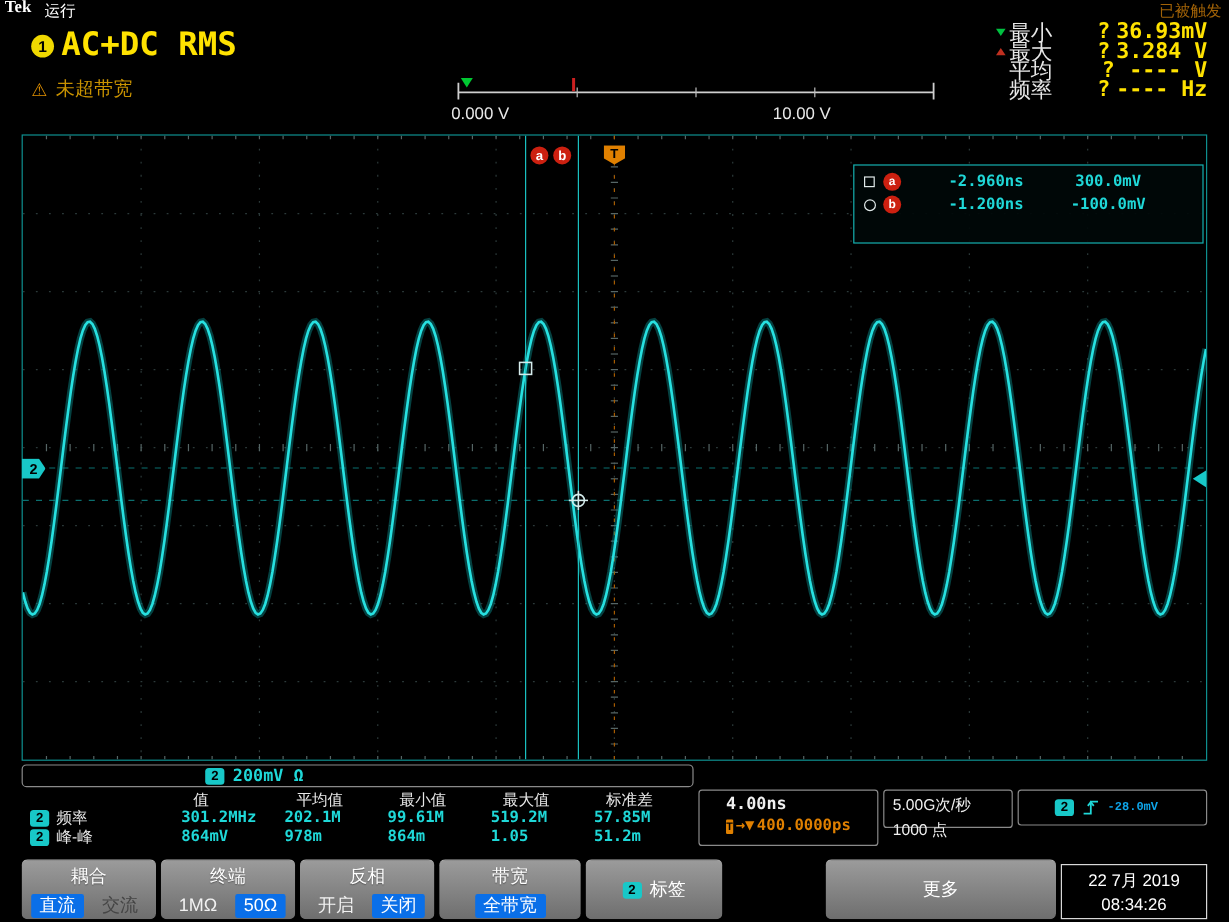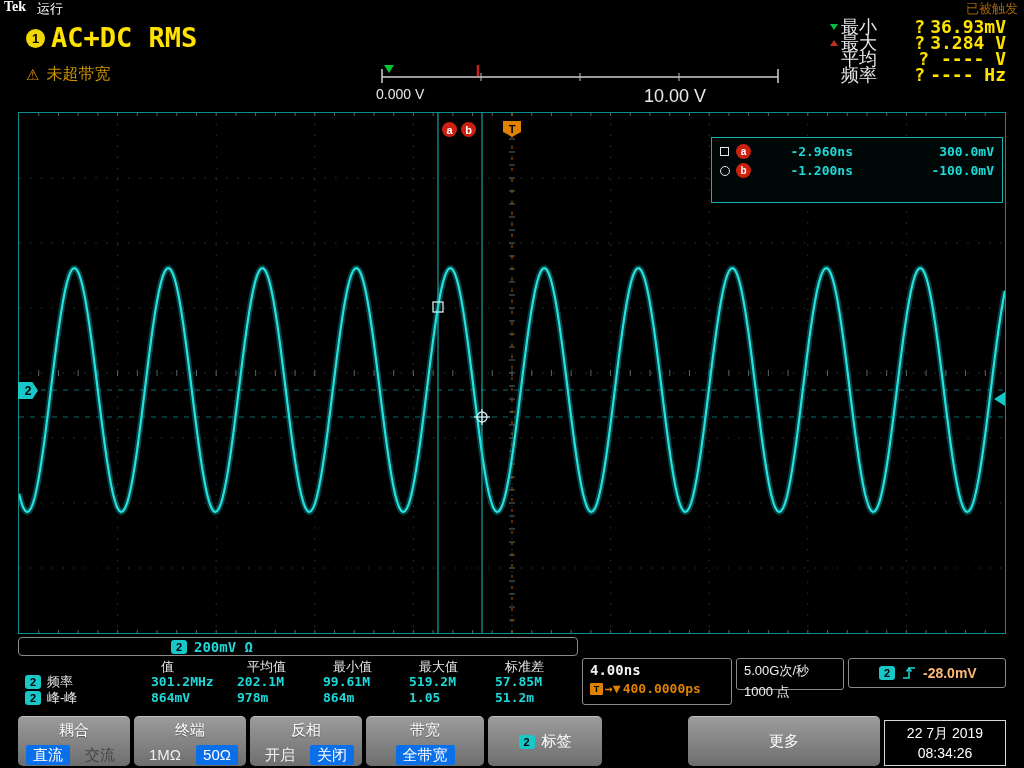--- a/index.html
+++ b/index.html
@@ -16,21 +16,21 @@
   
   .header{position:absolute;left:18px;top:16px;width:988px;height:90px;background:#000}
   .badge-yellow{position:absolute;left:8px;top:13px;width:19px;height:19px;border-radius:50%;background:#f0d800;color:#000;font-weight:700;font-size:13px;display:flex;align-items:center;justify-content:center}
   .meas-type{position:absolute;left:33px;top:6px;font-size:27px;font-weight:bold;color:#ffe200;letter-spacing:0}
   .meas-value{position:absolute;left:408px;top:6px;font-size:27px;font-weight:bold;color:#ffe200}
   .warnrow{position:absolute;left:8px;top:48px;display:flex;align-items:center;gap:7px;font-size:16px}
   .warn-icon{color:#e09000;font-size:15px}
   .warn-text{color:#c89200;font-size:16px}
   .scalebar{position:absolute;left:330px;top:48px;width:440px;height:40px}
   .scale-min{position:absolute;left:28px;top:22px;font-size:14px;color:#e8e8e8}
-  .scale-max{position:absolute;left:296px;top:22px;font-size:18px;color:#e8e8e8}
+  .scale-max{position:absolute;left:296px;top:22px;font-size:14px;color:#e8e8e8}
   .stats{position:absolute;left:812px;top:3px;width:176px;font-size:18px}
   .stat-row{display:flex;align-items:center;height:15px;margin-bottom:1px}
   .stat-marker{width:11px;display:flex;align-items:center}
   .tri-green{width:0;height:0;border-left:4px solid transparent;border-right:4px solid transparent;border-top:6px solid #00c040}
   .tri-red{width:0;height:0;border-left:4px solid transparent;border-right:4px solid transparent;border-bottom:6px solid #c03020}
   .stat-label{width:36px;color:#e8e8e8}
   .stat-q{margin-left:auto;color:#ffe200;font-weight:bold;padding-right:5px}
   .stat-value{color:#ffe200;font-weight:bold;min-width:72px;text-align:right}
 
   
@@ -51,38 +51,38 @@
   .ch2-badge{position:absolute;left:-1px;top:269px;width:20px;height:17px;background:#18c8c8;color:#000;font-weight:bold;font-size:12px;display:flex;align-items:center;justify-content:center;clip-path:polygon(0 0,72% 0,100% 50%,72% 100%,0 100%);z-index:3}
   .trig-level-arrow{position:absolute;right:0;top:279px;width:0;height:0;border-top:7px solid transparent;border-bottom:7px solid transparent;border-right:11px solid #18c8c8;z-index:3}
   .cursorbox{position:absolute;left:692px;top:24px;width:292px;height:66px;border:1px solid #15b0b0;background:rgba(0,8,8,.92);color:#1fd8d8;font-family:"DejaVu Sans Mono",monospace;font-size:13px;font-weight:bold;padding:4px 8px 0 8px;z-index:3}
   .cb-row{display:flex;align-items:center;height:19px}
   .cb-shape{width:16px;display:flex;align-items:center}
   .sq{width:9px;height:9px;border:1.5px solid #e0eaea}
   .ci{width:10px;height:10px;border:1.5px solid #e0eaea;border-radius:50%}
   .cb-badge{width:15px;height:15px;border-radius:50%;background:#cc2010;color:#fff;font-size:10px;font-weight:bold;display:flex;align-items:center;justify-content:center;margin-right:6px;font-family:"Liberation Sans",sans-serif}
   .cb-spacer{width:37px}
   .cb-time{width:96px;text-align:right}
-  .cb-volt{flex:1;text-align:right}
+  .cb-volt{flex:1;text-align:center}
 
   
   .chscale{position:absolute;left:18px;top:637px;width:560px;height:19px;border:1px solid #8a8a8a;border-radius:4px;display:flex;align-items:center;gap:7px;padding-left:152px;color:#1fd8d8;font-size:14px;font-weight:bold}
   .badge-cyan{width:16px;height:14px;background:#18c8c8;color:#000;border-radius:3px;font-size:11px;font-weight:bold;display:flex;align-items:center;justify-content:center;flex:none}
   .mtable{position:absolute;left:18px;top:658px;width:560px;display:grid;grid-template-columns:130px 86px 86px 86px 86px 86px;grid-auto-rows:16px;font-size:13px}
   .mtable .hdr{color:#e8e8e8;padding-left:13px}
   .mtable .val{color:#1fd8d8;font-family:"DejaVu Sans Mono",monospace;font-weight:bold;padding-left:3px;font-size:13px}
   .mtable .rowname{display:flex;align-items:center;gap:6px;padding-left:7px;color:#e8e8e8}
   .infobox{position:absolute;border:1px solid #8a8a8a;border-radius:3px;background:#000}
-  .tb-box{left:582px;top:658px;width:150px;height:47px;padding:3px 7px}
+  .tb-box{left:582px;top:658px;width:150px;height:47px;padding:3px 22px}
   .tb-scale{color:#f0f0f0;font-weight:bold;font-size:14px;font-family:"DejaVu Sans Mono",monospace}
   .tb-delay{display:flex;align-items:center;gap:2px;margin-top:3px;color:#e08000;font-family:"DejaVu Sans Mono",monospace;font-weight:bold;font-size:13px}
   .t-mini{width:13px;height:12px;background:#e08000;color:#000;font-size:9px;font-weight:bold;display:flex;align-items:center;justify-content:center;border-radius:1px;font-family:"Liberation Sans",sans-serif}
   .acq-box{left:736px;top:658px;width:108px;height:32px;padding:3px 7px;color:#f0f0f0;font-size:13px}
   .acq-box div{margin-bottom:3px}
   .trg-box{left:848px;top:658px;width:158px;height:30px;display:flex;align-items:center;gap:7px;padding-left:30px}
-  .trg-level{color:#fdba74;font-family:Liberation Sans, sans-serif;font-weight:bold;font-size:14px}
+  .trg-level{color:#0ea5e9;font-family:Liberation Mono, monospace;font-weight:bold;font-size:10px}
 
   
   .mbtn{position:absolute;top:716px;height:50px;background:linear-gradient(#9b9b9b,#6e6e6e);border-radius:5px;border-top:1px solid #c0c0c0;color:#fff}
   .mtitle{text-align:center;font-size:15px;margin-top:4px;text-shadow:0 1px 1px rgba(0,0,0,.4)}
   .mopts{display:flex;justify-content:space-evenly;align-items:center;margin-top:5px;font-size:15px}
   .opt{padding:0 7px;border-radius:2px;line-height:20px}
   .opt.selected{background:#0a6fe8;color:#fff}
   .opt.normal{color:#f2f2f2}
   .opt.dim{color:#454545}
   .center-btn{display:flex;align-items:center;justify-content:center;gap:7px}

